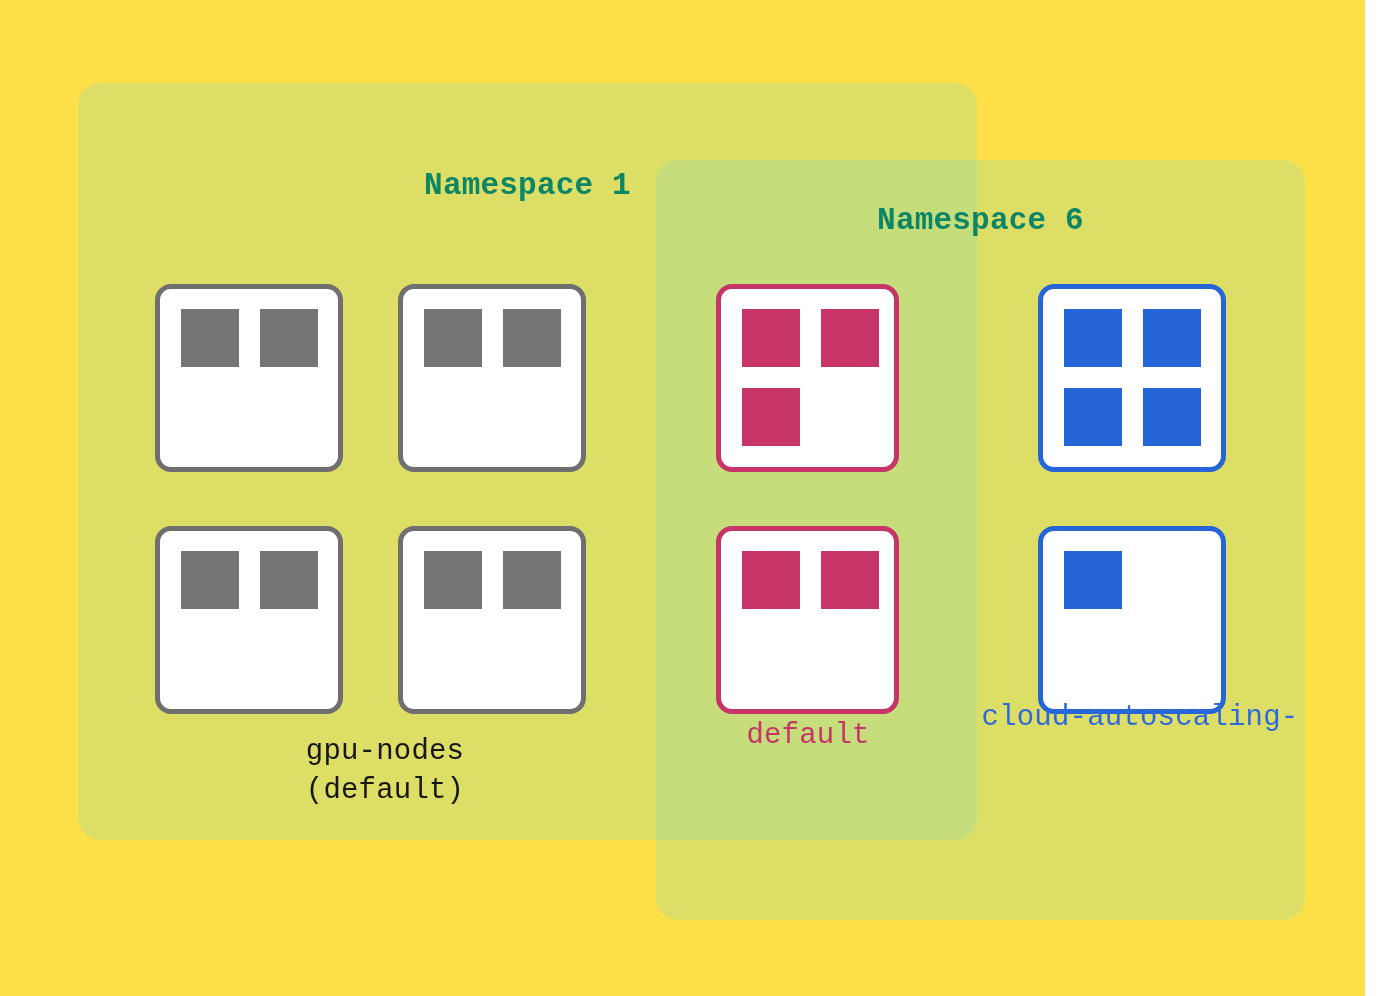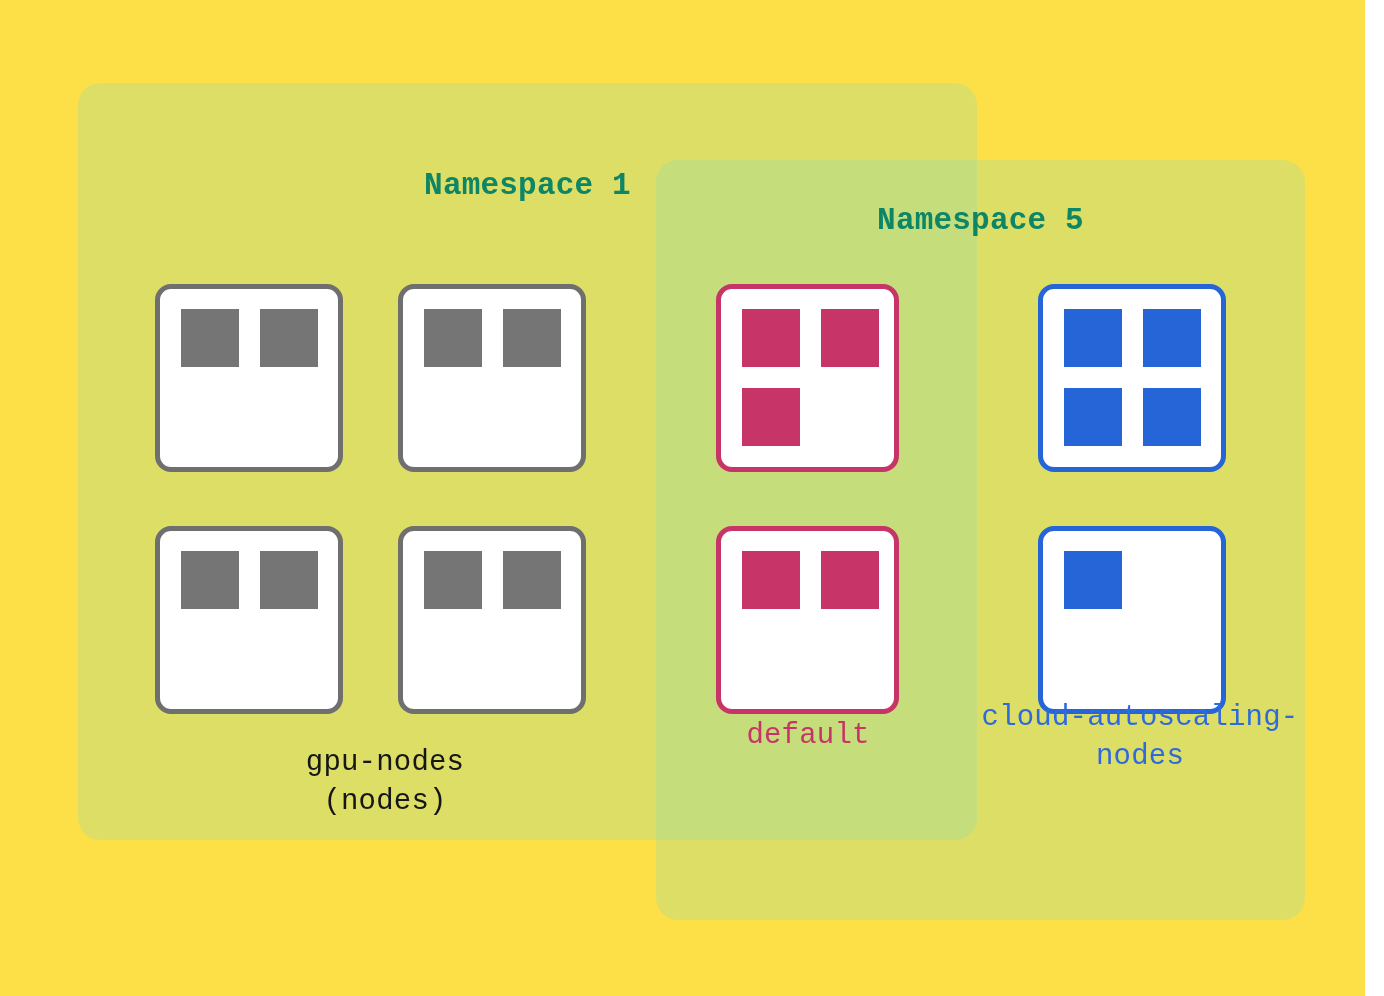--- a/index.html
+++ b/index.html
@@ -74,35 +74,35 @@
 
   
   .group-label {
     position: absolute;
     text-align: center;
     font-size: 29px;
     line-height: 39px;
     font-weight: 500;
     letter-spacing: 0.2px;
   }
-  .label-gray { left: 155px; width: 460px; top: 732px; color: #161616; margin-top: 11px; }
+  .label-gray { left: 155px; width: 460px; top: 732px; color: #161616; }
   .label-pink { left: 714px; width: 188px; top: 716px; color: #C73568; }
   .label-blue { left: 980px; width: 320px; top: 698px; color: #2E6ADB; }
 </style>
 </head>
 <body>
 
 <div class="canvas">
 
   <div class="ns ns1">
     <div class="ns-title">Namespace 1</div>
   </div>
 
   <div class="ns ns2">
-    <div class="ns-title">Namespace 5</div>
+    <div class="ns-title">Namespace 6</div>
   </div>
 
   <div class="node group-gray n-g1">
     <div class="pods">
         <div class="pod" style="grid-area: 1 / 1;"></div>
         <div class="pod" style="grid-area: 1 / 2;"></div>
       </div>
   </div>
   <div class="node group-gray n-g2">
     <div class="pods">
@@ -146,25 +146,24 @@
       </div>
   </div>
   <div class="node group-blue n-b2">
     <div class="pods">
         <div class="pod" style="grid-area: 1 / 1;"></div>
       </div>
   </div>
 
   <div class="group-label label-gray">
     <div>gpu-nodes</div>
-    <div>(nodes)</div>
+    <div>(default)</div>
   </div>
 
   <div class="group-label label-pink">
     <div>default</div>
   </div>
 
   <div class="group-label label-blue">
     <div>cloud-autoscaling-</div>
-    <div>nodes</div>
   </div>
 
 </div>
 
 </body></html>

